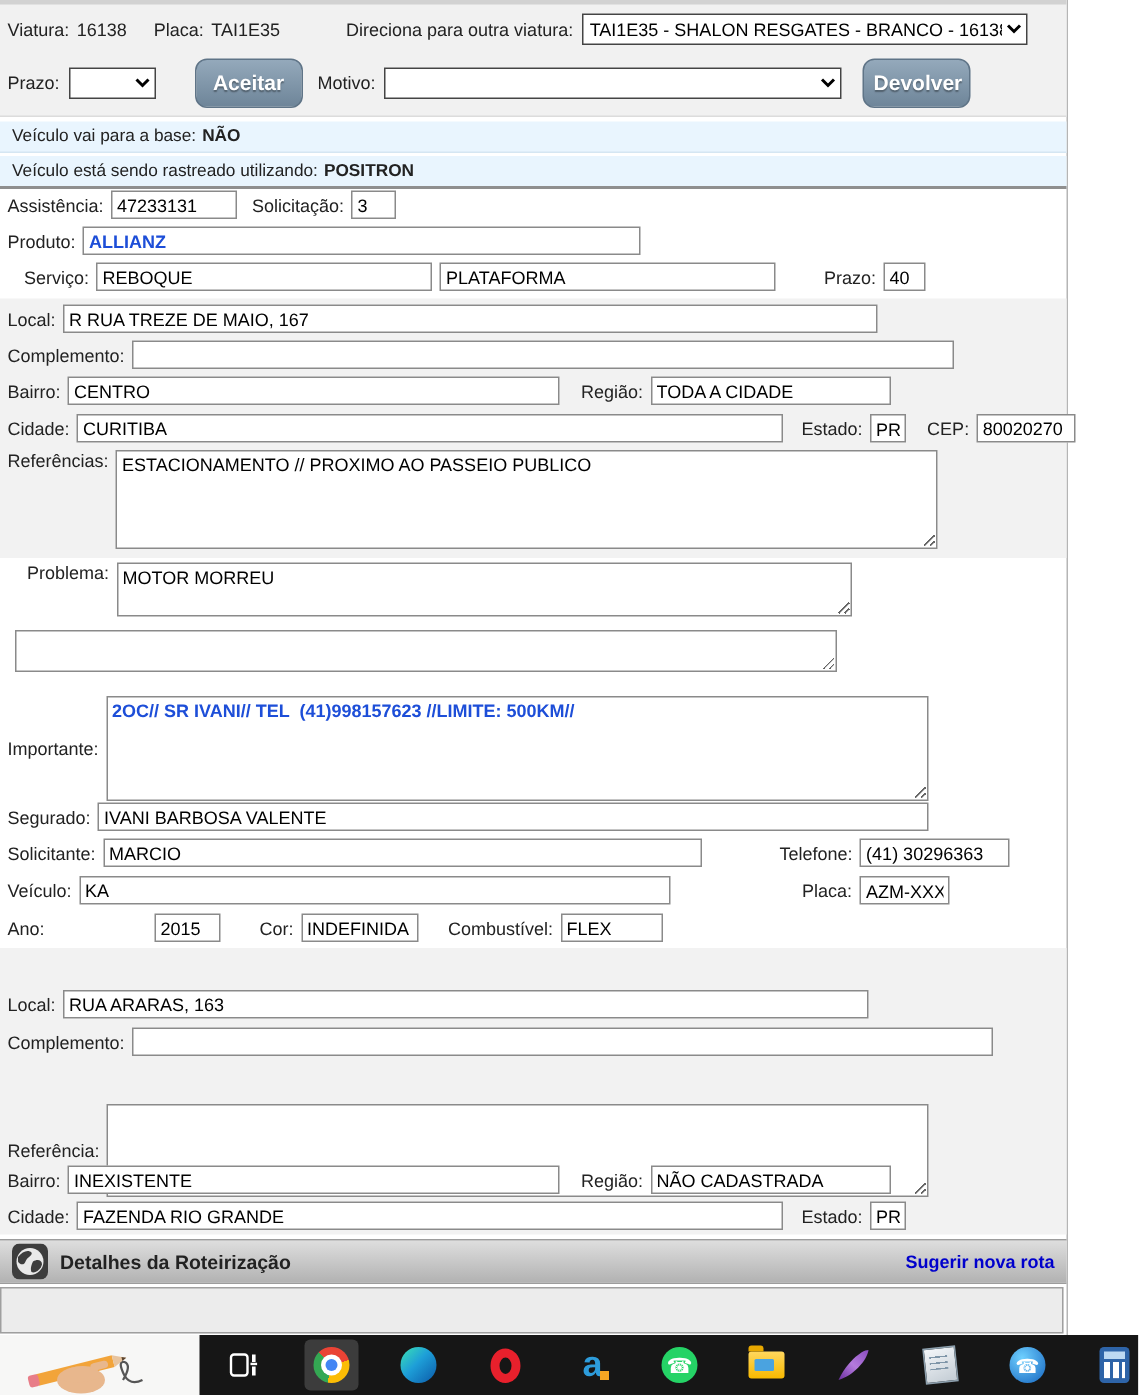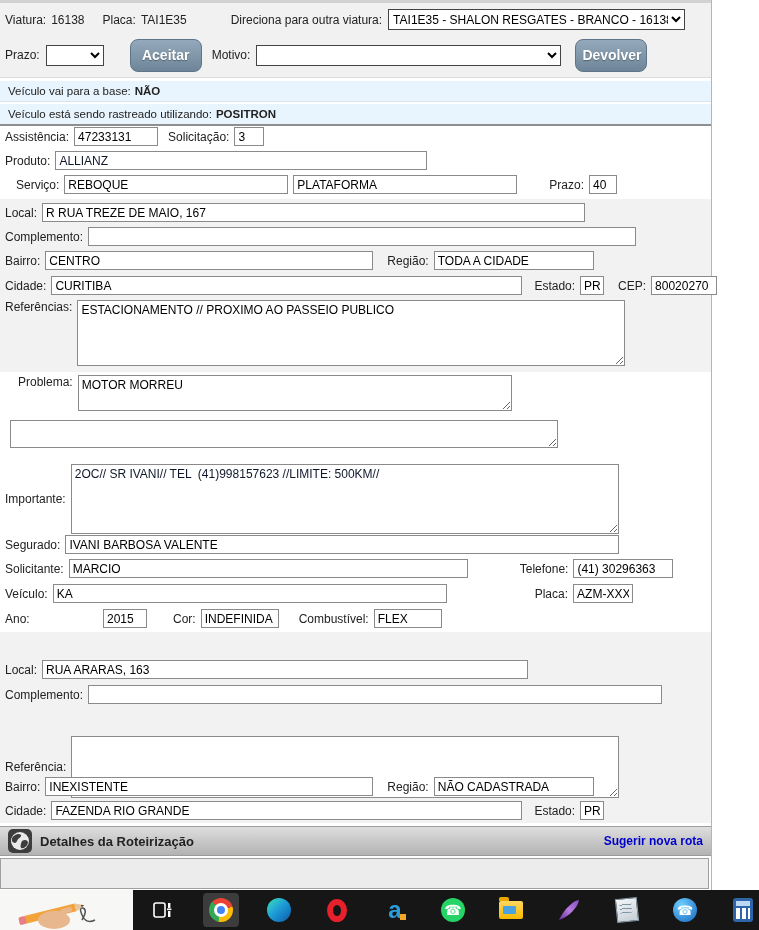--- a/index.html
+++ b/index.html
@@ -3,21 +3,21 @@
 <meta charset="utf-8">
 <style>
   html,body{margin:0;padding:0;background:#fff;font-family:"Liberation Sans",sans-serif;}
   #app{position:relative;width:759px;height:930px;background:#fff;overflow:hidden;}
   #form{position:absolute;left:0;top:0;width:711px;height:890px;border-right:1px solid #b5b5b5;background:#fff;}
   .lbl{white-space:nowrap;color:#222;font-size:12px;}
   .val{white-space:nowrap;color:#222;font-size:12px;}
   .row{position:absolute;display:flex;align-items:center;}
   .in{height:19px;border:1px solid #8a8a8a;background:#fff;font:12px "Liberation Sans",sans-serif;padding:0 3px;box-sizing:border-box;color:#000;}
   .ta{border:1px solid #8a8a8a;background:#fff;font:12px "Liberation Sans",sans-serif;padding:2px 3px;box-sizing:border-box;color:#000;resize:both;overflow:auto;}
-  .red{color:#0f172a;}
+  .red{color:#1d4ed8;font-weight:bold;}
   select{height:21px;border:1px solid #444;background:#fff;font:12px "Liberation Sans",sans-serif;color:#000;}
   .topbar{position:absolute;left:0;top:0;width:711px;height:78px;background:#f1f1f1;border-top:3px solid #d2d2d2;box-sizing:border-box;border-bottom:1px solid #dcdcdc;}
   .bluebar{position:absolute;left:0;width:711px;height:21px;background:#e9f5fe;display:flex;align-items:center;padding-left:8px;box-sizing:border-box;font-size:11.5px;color:#222;border-bottom:1px solid #d5e6f2;}
   .darkline{position:absolute;left:0;top:124px;width:711px;height:2px;background:#8f8f8f;}
   .graysec{position:absolute;left:0;width:711px;background:#f2f2f2;}
   .btn{border:1px solid #5f7487;border-radius:8px;background:linear-gradient(#94a9bb,#6e8599);color:#fff;font:bold 14px "Liberation Sans",sans-serif;height:33px;width:72px;text-shadow:0 1px 1px rgba(0,0,0,.35);cursor:pointer;}
   .routbar{position:absolute;left:0;top:826px;width:711px;height:30px;background:linear-gradient(#dedede,#b2b2b2);border-top:1px solid #9c9c9c;border-bottom:1px solid #9c9c9c;box-sizing:border-box;display:flex;align-items:center;padding:0 8px;}
   .routtitle{font-size:13px;font-weight:bold;color:#222;margin-left:8px;}
   .routlink{margin-left:auto;font-size:12px;font-weight:bold;color:#0000cc;cursor:pointer;}
   .panel{position:absolute;left:0;top:858px;width:709px;height:31px;background:#ececec;border:1px solid #9f9f9f;box-sizing:border-box;}
@@ -130,21 +130,21 @@
       <span class="lbl" style="margin-left:14px;">CEP:</span>
       <input class="in" style="margin-left: 5px; width: 66px;" value="80020270">
     </div>
     <div class="row" style="left:5px;top:300px;align-items:flex-start;">
       <span class="lbl">Referências:</span>
       <textarea class="ta" style="margin-left: 5px; width: 548px; height: 66px;">ESTACIONAMENTO // PROXIMO AO PASSEIO PUBLICO</textarea>
     </div>
 
     <div class="row" style="left:18px;top:375px;align-items:flex-start;">
       <span class="lbl">Problema:</span>
-      <textarea class="ta" style="margin-left: 5px; width: 434px; height: 36px;">MOTOR MORREU</textarea>
+      <textarea class="ta" style="margin-left: 5px; width: 490px; height: 36px;">MOTOR MORREU</textarea>
     </div>
     <div class="row" style="left:10px;top:420px;">
       <textarea class="ta" style="width: 548px; height: 28px;"></textarea>
     </div>
     <div class="row" style="left:5px;top:464px;align-items:center;">
       <span class="lbl">Importante:</span>
       <textarea class="ta red" style="margin-left: 5px; width: 548px; height: 70px;">2OC// SR IVANI// TEL  (41)998157623 //LIMITE: 500KM//</textarea>
     </div>
 
     <div class="row" style="left:5px;top:535px;">
@@ -168,21 +168,21 @@
       <input class="in" style="width: 44px;" value="2015">
       <span class="lbl" style="margin-left:26px;">Cor:</span>
       <input class="in" style="margin-left: 5px; width: 78px;" value="INDEFINIDA">
       <span class="lbl" style="margin-left:20px;">Combustível:</span>
       <input class="in" style="margin-left: 5px; width: 68px;" value="FLEX">
     </div>
 
     <div class="graysec" style="top:632px;height:191px;"></div>
     <div class="row" style="left:5px;top:660px;">
       <span class="lbl">Local:</span>
-      <input class="in" style="margin-left: 5px; width: 486px;" value="RUA ARARAS, 163">
+      <input class="in" style="margin-left: 5px; width: 537px;" value="RUA ARARAS, 163">
     </div>
     <div class="row" style="left:5px;top:685px;">
       <span class="lbl">Complemento:</span>
       <input class="in" style="margin-left: 5px; width: 574px;" value="">
     </div>
     <div class="row" style="left:5px;top:736px;">
       <span class="lbl">Referência:</span>
       <textarea class="ta" style="margin-left: 5px; width: 548px; height: 62px;"></textarea>
     </div>
     <div class="row" style="left:5px;top:777px;">

